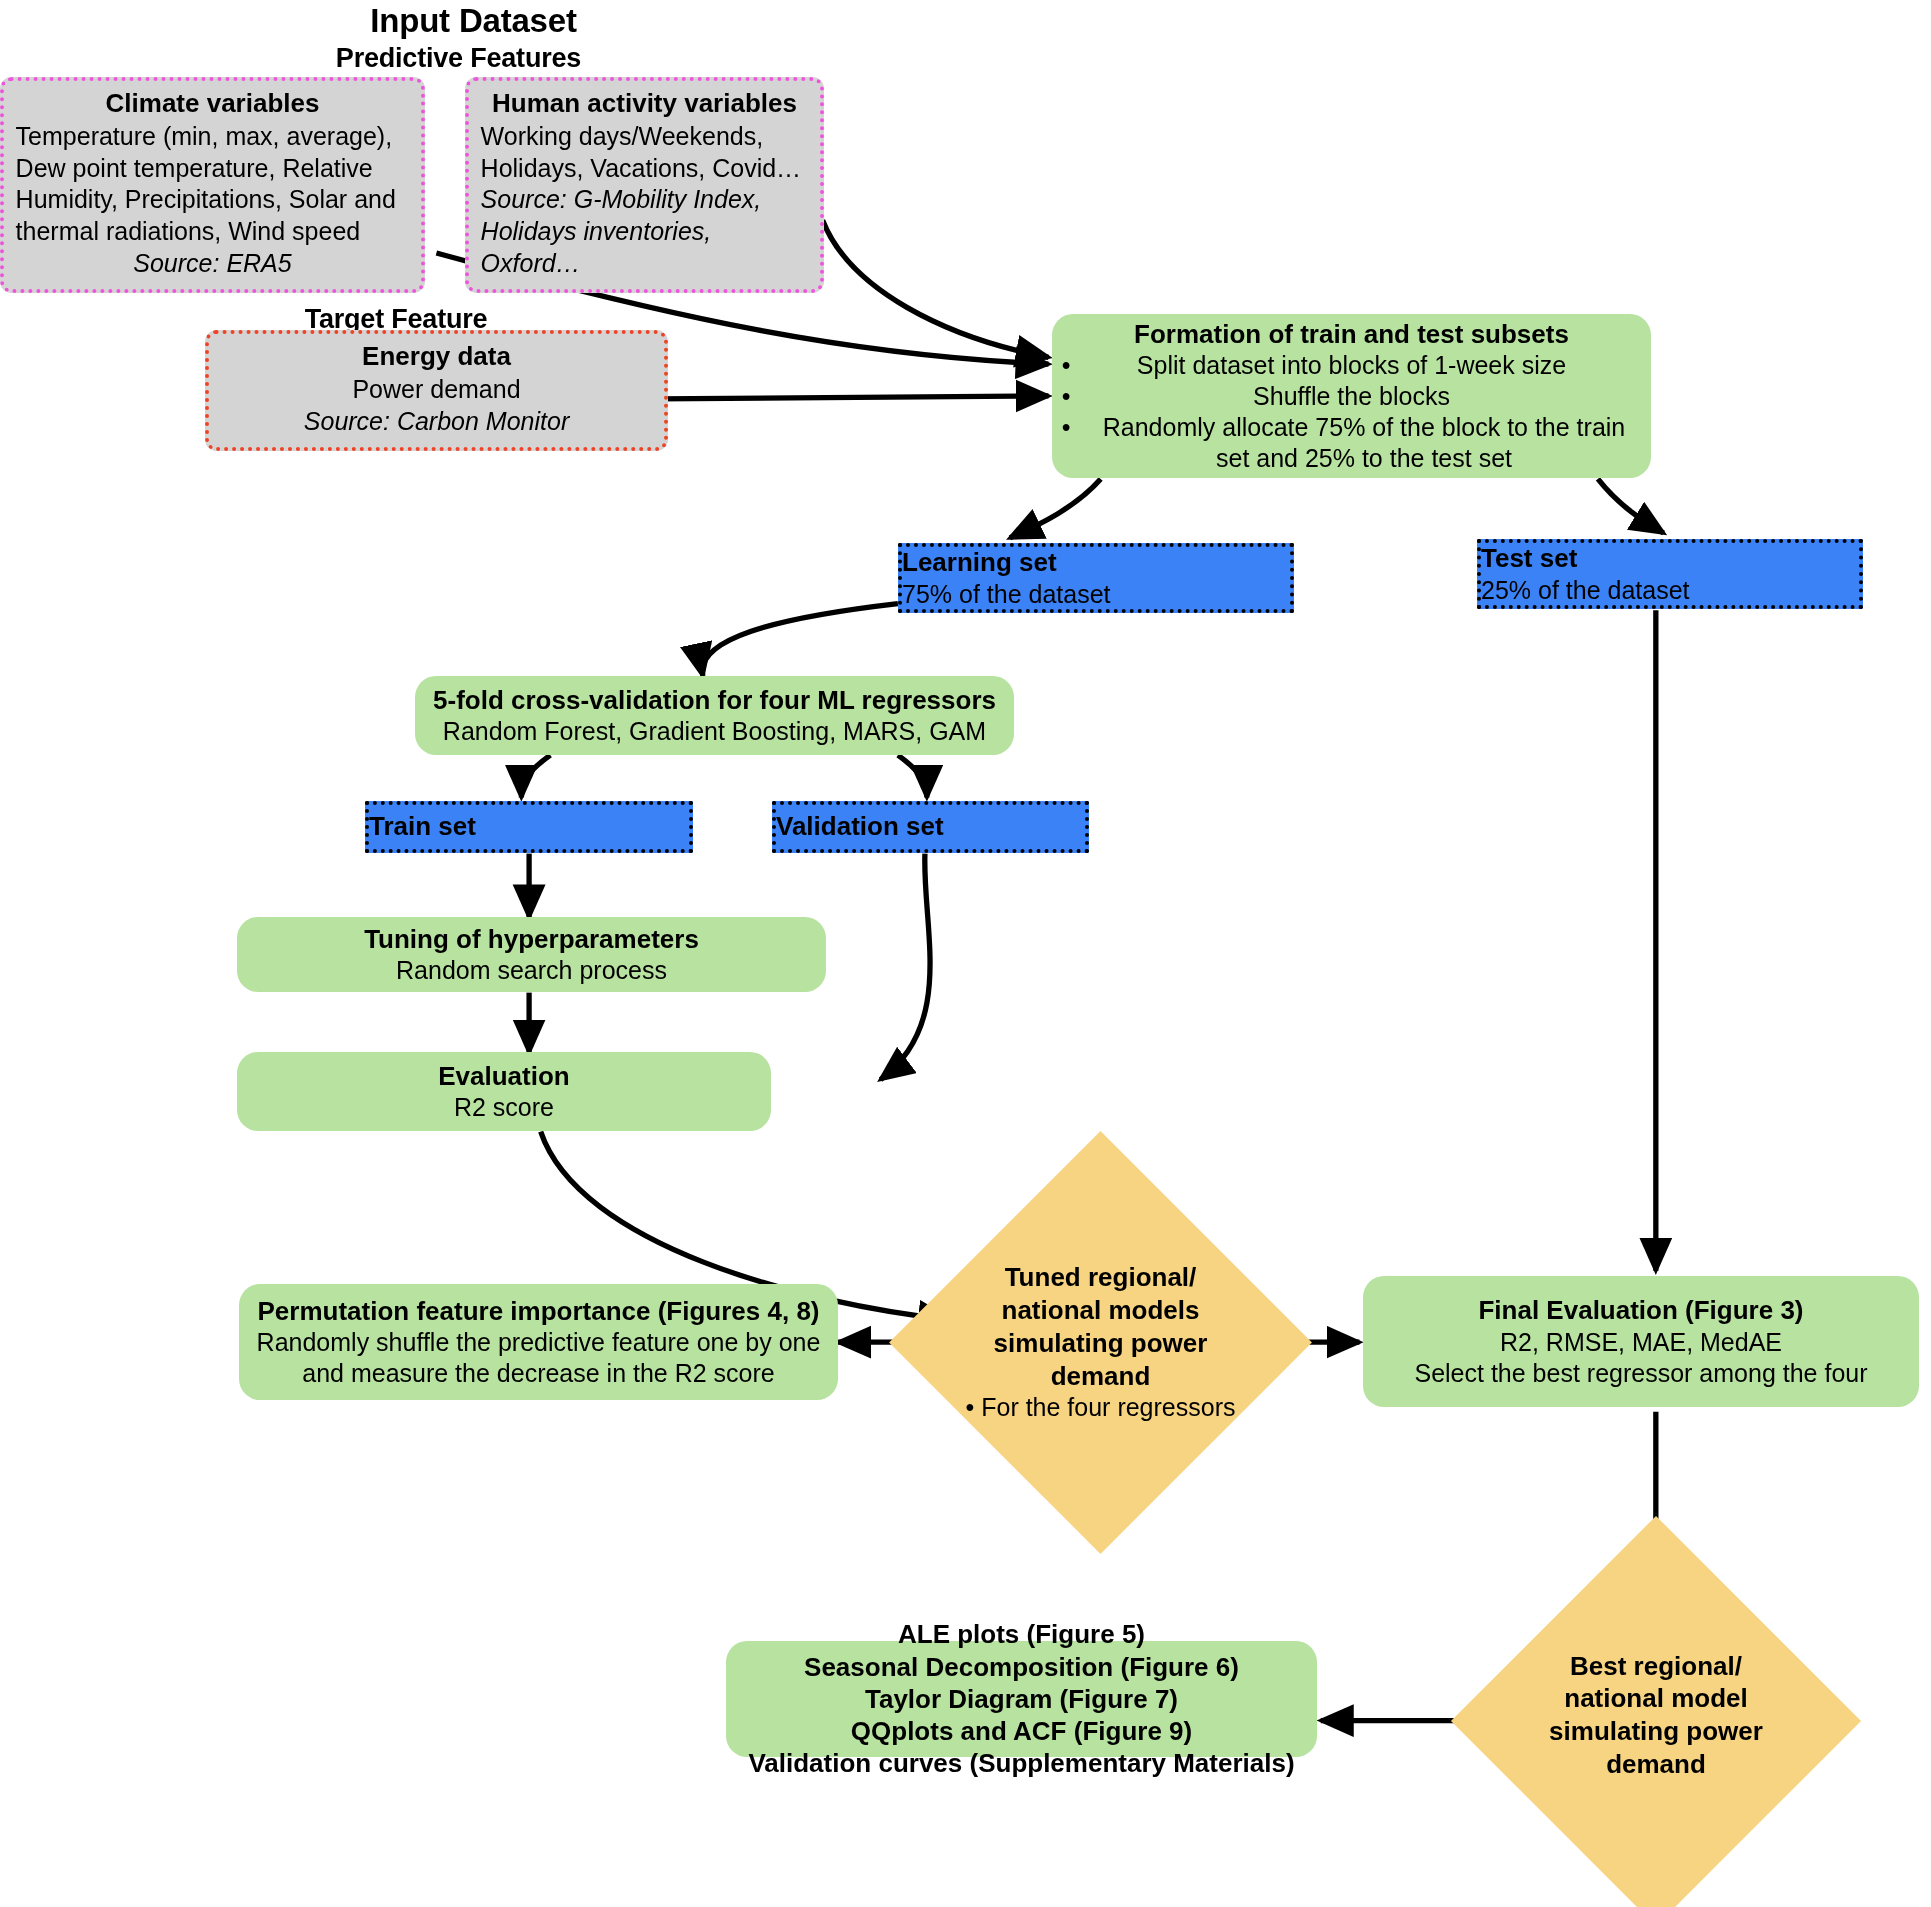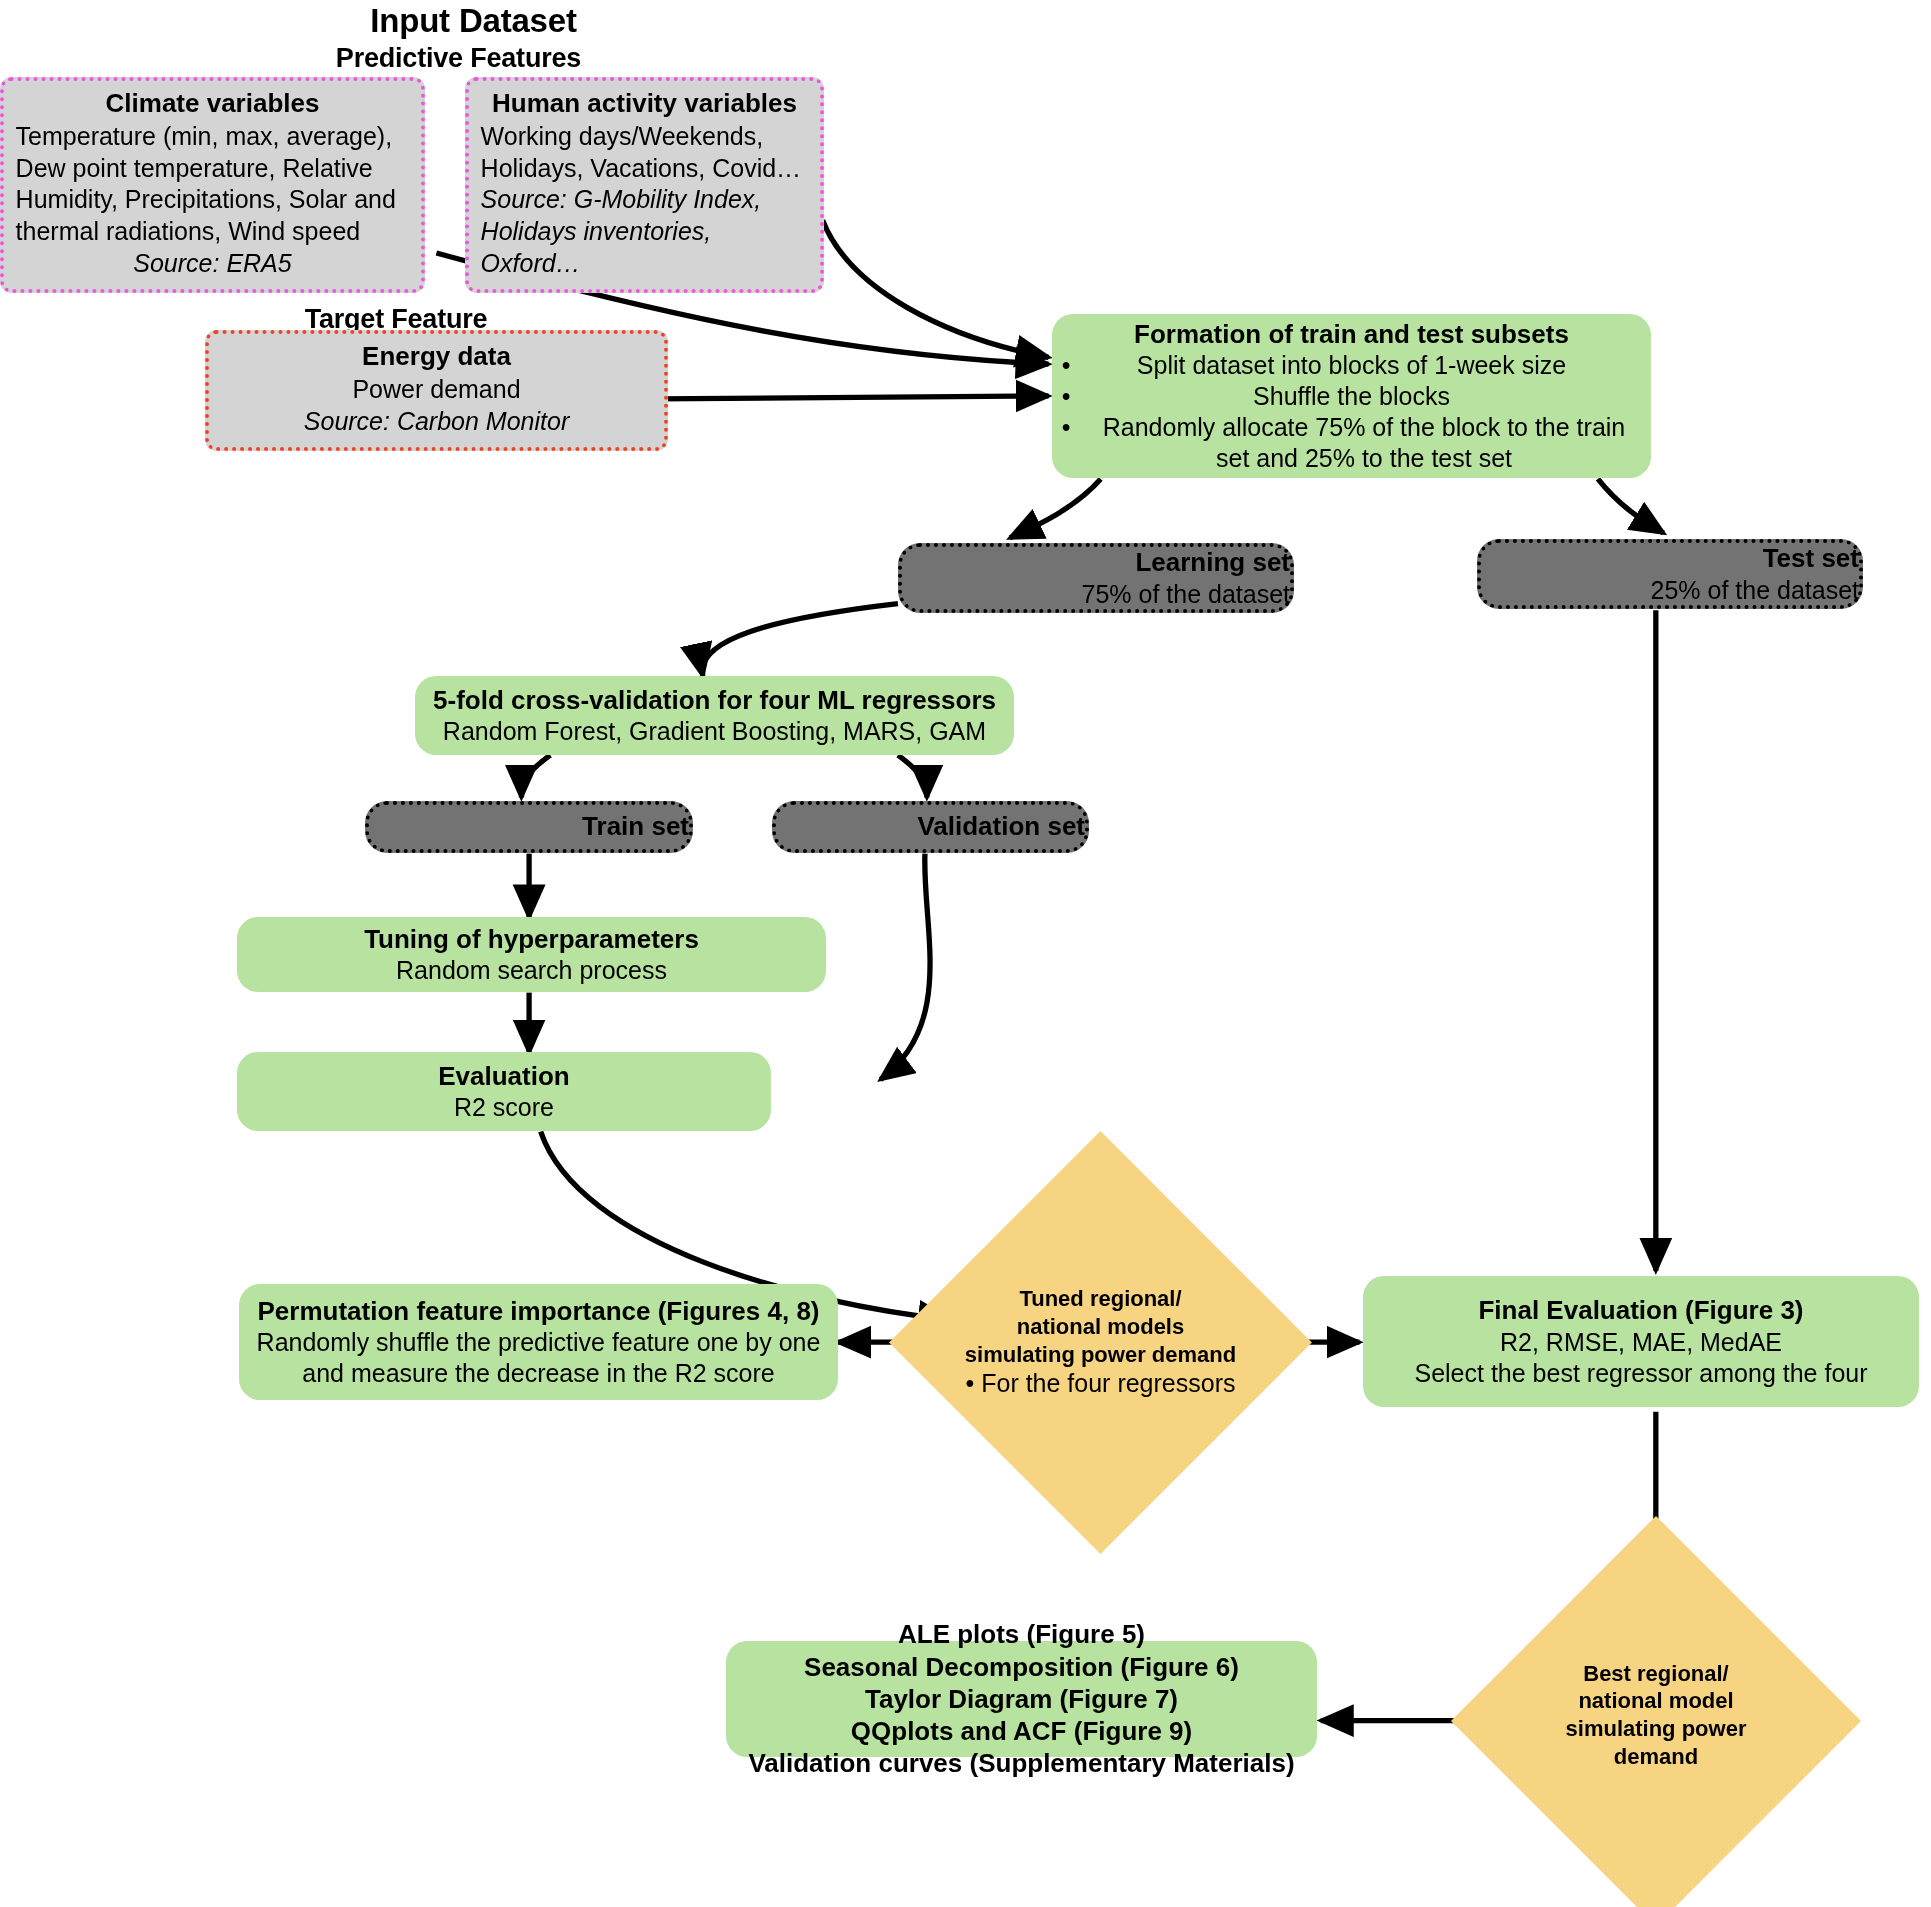--- a/index.html
+++ b/index.html
@@ -66,26 +66,26 @@
     display: block;
     font-size: 25px;
     font-style: italic;
     text-align: left;
   }
   .border-magenta { border: 4.8px dotted #ee55dd; }
   .border-red     { border: 4.8px dotted #ef4325; }
 
   
   .setbox {
-    background: #737373;
+    background: #3b82f6;
     border: 4.8px dotted #000;
-    border-radius: 22px;
+    border-radius: 1px;
     display: flex;
     flex-direction: column;
-    align-items: flex-end;
+    align-items: flex-start;
     justify-content: center;
     line-height: 1.22;
   }
   .setbox .t { font-weight: bold; font-size: 26px; }
   .setbox .s { font-size: 25px; }
 
   
   .green {
     background: #b7e2a0;
     border-radius: 21px;
@@ -130,21 +130,21 @@
     position: absolute;
     left: 0; top: 0;
     width: 100%; height: 100%;
     display: flex;
     flex-direction: column;
     align-items: center;
     justify-content: center;
     text-align: center;
     line-height: 1.26;
   }
-  .diamond-text .t { font-weight: bold; font-size: 22px; }
+  .diamond-text .t { font-weight: bold; font-size: 26px; }
   .diamond-text .s { font-size: 25px; }
 </style>
 </head>
 <body>
 
 <div id="canvas">
 
   <svg id="arrows" viewBox="0 0 2000 1976" width="1931" height="1908">
     <defs>
       <marker id="ah" markerWidth="9" markerHeight="9" refX="6.2" refY="3.1" orient="auto" markerUnits="strokeWidth">

